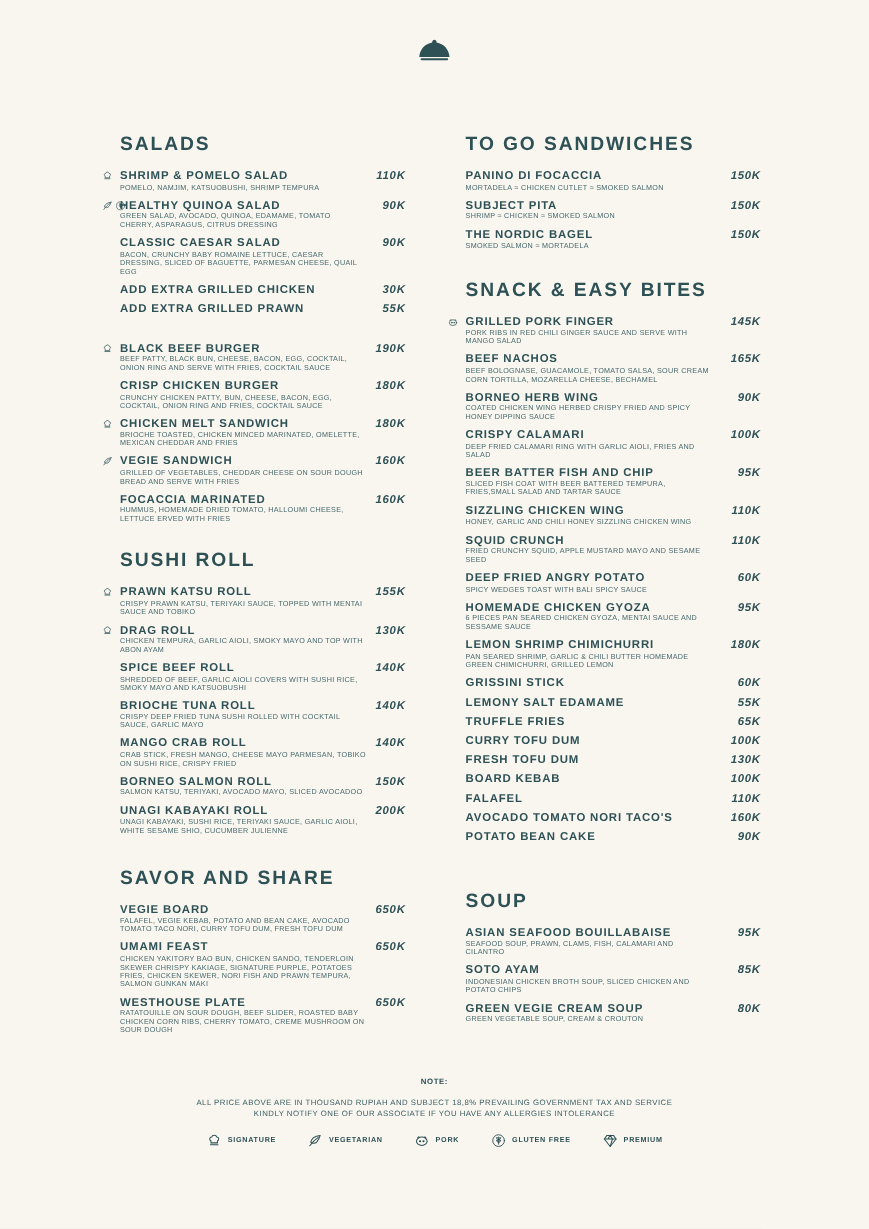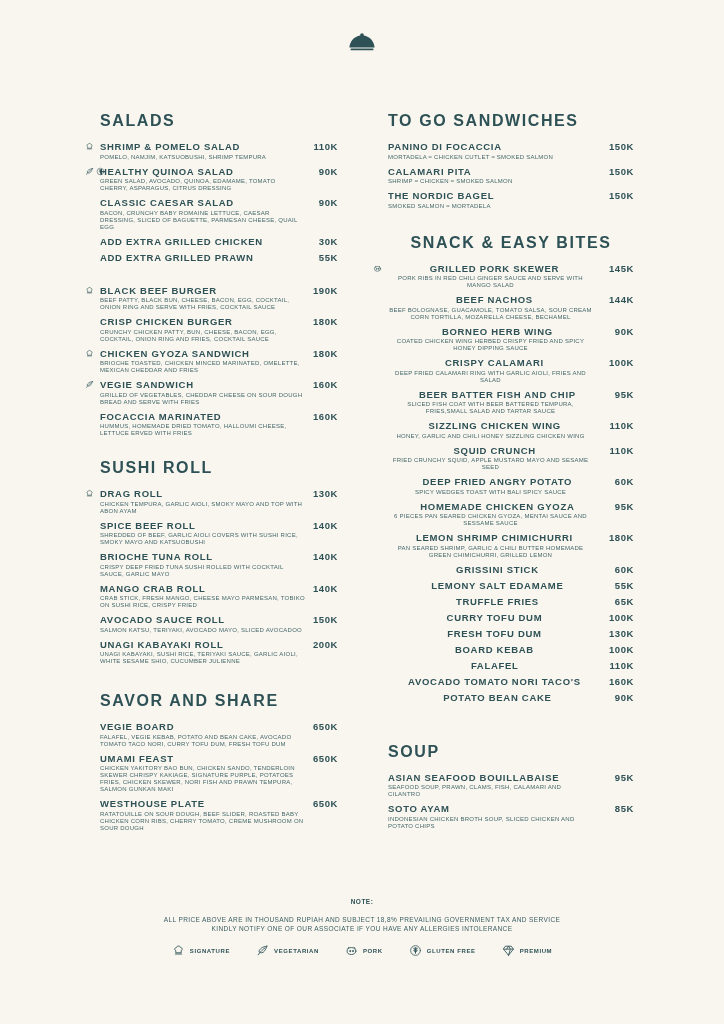--- a/index.html
+++ b/index.html
@@ -17,31 +17,31 @@
   .col-left{left:100px;width:238px;}
   .col-right{left:388px;width:246px;}
   .section{margin:0;}
   .section-title{
     font-size:16px;font-weight:bold;letter-spacing:1.6px;
     margin:0 0 11px 0;color:#2E5156;
   }
   .sec-sandwiches{margin-top:22px;}
   .sec-sushi-roll{margin-top:22px;}
   .sec-savor-and-share{margin-top:27px;}
-  .sec-snack-easy-bites{margin-top:24px;text-align:center;}
+  .sec-snack-easy-bites{margin-top:24px;}
   .sec-soup{margin-top:40px;}
   .item{position:relative;margin-bottom:5px;}
   .item-row{display:flex;align-items:flex-start;}
   .item-name{
     flex:1;font-size:9.5px;font-weight:bold;letter-spacing:0.7px;
     line-height:11px;padding-right:8px;color:#2E5156;
   }
   .item-price{
     font-size:9.5px;font-weight:bold;letter-spacing:0.6px;
-    line-height:11px;white-space:nowrap;color:#2E5156;
+    line-height:11px;white-space:nowrap;color:#2E5156;font-style:italic;
   }
   .item-desc{
     font-size:6px;line-height:7px;letter-spacing:0.25px;
     color:#46686C;max-width:205px;margin-top:1.5px;
   }
   .item-icons{
     position:absolute;left:-15px;top:1px;display:flex;gap:2px;
   }
   .mini-icon{display:inline-block;width:9px;height:9px;}
   .mini-icon svg{width:9px;height:9px;display:block;}
@@ -173,21 +173,21 @@
   <div class="item">
     <span class="item-icons">
               <span class="mini-icon">
                 <svg viewBox="0 0 24 24" fill="none" stroke="#2E5156" stroke-width="1.6" stroke-linecap="round" stroke-linejoin="round">
                   <path d="M7 15.5v-3.2C4.6 11.6 4 6.8 8.2 6.6 8.8 2.8 15.2 2.8 15.8 6.6c4.2.2 3.6 5 1.2 5.7v3.2z"></path>
                   <path d="M6.2 18.5h11.6"></path>
                 </svg>
               </span>
             </span>
     <div class="item-row">
-      <span class="item-name">CHICKEN GYOZA SANDWICH</span>
+      <span class="item-name">CHICKEN MELT SANDWICH</span>
       <span class="item-price">180K</span>
     </div>
     <div class="item-desc">BRIOCHE TOASTED, CHICKEN MINCED MARINATED, OMELETTE, MEXICAN CHEDDAR AND FRIES</div>
   </div>
 
   <div class="item">
     <span class="item-icons">
               <span class="mini-icon">
                 <svg viewBox="0 0 24 24" fill="none" stroke="#2E5156" stroke-width="1.6" stroke-linecap="round" stroke-linejoin="round">
                   <path d="M20 4c-8 1-13.5 4.5-14.6 10.3 2.6 3 8 2.2 10-1C18.2 9.5 19.2 6.8 20 4z"></path>
@@ -209,31 +209,46 @@
       <span class="item-price">160K</span>
     </div>
     <div class="item-desc">HUMMUS, HOMEMADE DRIED TOMATO, HALLOUMI CHEESE, LETTUCE ERVED WITH FRIES</div>
   </div>
 </div>
   </div>
 
   <div class="section sec-sushi-roll">
     <h2 class="section-title">SUSHI ROLL</h2>
     <div class="items">
-
   <div class="item">
     <span class="item-icons">
               <span class="mini-icon">
                 <svg viewBox="0 0 24 24" fill="none" stroke="#2E5156" stroke-width="1.6" stroke-linecap="round" stroke-linejoin="round">
                   <path d="M7 15.5v-3.2C4.6 11.6 4 6.8 8.2 6.6 8.8 2.8 15.2 2.8 15.8 6.6c4.2.2 3.6 5 1.2 5.7v3.2z"></path>
                   <path d="M6.2 18.5h11.6"></path>
                 </svg>
               </span>
             </span>
     <div class="item-row">
+      <span class="item-name">PRAWN KATSU ROLL</span>
+      <span class="item-price">155K</span>
+    </div>
+    <div class="item-desc">CRISPY PRAWN KATSU, TERIYAKI SAUCE, TOPPED WITH MENTAI SAUCE AND TOBIKO</div>
+  </div>
+
+  <div class="item">
+    <span class="item-icons">
+              <span class="mini-icon">
+                <svg viewBox="0 0 24 24" fill="none" stroke="#2E5156" stroke-width="1.6" stroke-linecap="round" stroke-linejoin="round">
+                  <path d="M7 15.5v-3.2C4.6 11.6 4 6.8 8.2 6.6 8.8 2.8 15.2 2.8 15.8 6.6c4.2.2 3.6 5 1.2 5.7v3.2z"></path>
+                  <path d="M6.2 18.5h11.6"></path>
+                </svg>
+              </span>
+            </span>
+    <div class="item-row">
       <span class="item-name">DRAG ROLL</span>
       <span class="item-price">130K</span>
     </div>
     <div class="item-desc">CHICKEN TEMPURA, GARLIC AIOLI, SMOKY MAYO AND TOP WITH ABON AYAM</div>
   </div>
 
   <div class="item">
 
     <div class="item-row">
       <span class="item-name">SPICE BEEF ROLL</span>
@@ -256,21 +271,21 @@
     <div class="item-row">
       <span class="item-name">MANGO CRAB ROLL</span>
       <span class="item-price">140K</span>
     </div>
     <div class="item-desc">CRAB STICK, FRESH MANGO, CHEESE MAYO PARMESAN, TOBIKO ON SUSHI RICE, CRISPY FRIED</div>
   </div>
 
   <div class="item">
 
     <div class="item-row">
-      <span class="item-name">AVOCADO SAUCE ROLL</span>
+      <span class="item-name">BORNEO SALMON ROLL</span>
       <span class="item-price">150K</span>
     </div>
     <div class="item-desc">SALMON KATSU, TERIYAKI, AVOCADO MAYO, SLICED AVOCADOO</div>
   </div>
 
   <div class="item">
 
     <div class="item-row">
       <span class="item-name">UNAGI KABAYAKI ROLL</span>
       <span class="item-price">200K</span>
@@ -321,21 +336,21 @@
     <div class="item-row">
       <span class="item-name">PANINO DI FOCACCIA</span>
       <span class="item-price">150K</span>
     </div>
     <div class="item-desc">MORTADELA ≈ CHICKEN CUTLET ≈ SMOKED SALMON</div>
   </div>
 
   <div class="item">
 
     <div class="item-row">
-      <span class="item-name">CALAMARI PITA</span>
+      <span class="item-name">SUBJECT PITA</span>
       <span class="item-price">150K</span>
     </div>
     <div class="item-desc">SHRIMP ≈ CHICKEN ≈ SMOKED SALMON</div>
   </div>
 
   <div class="item">
 
     <div class="item-row">
       <span class="item-name">THE NORDIC BAGEL</span>
       <span class="item-price">150K</span>
@@ -353,31 +368,31 @@
               <span class="mini-icon">
                 <svg viewBox="0 0 24 24" fill="none" stroke="#2E5156" stroke-width="1.6" stroke-linecap="round" stroke-linejoin="round">
                   <ellipse cx="12" cy="13" rx="8.2" ry="6.4"></ellipse>
                   <path d="M5.5 8.2 7.2 6M18.5 8.2 16.8 6"></path>
                   <circle cx="9.4" cy="13" r="0.9" fill="#2E5156"></circle>
                   <circle cx="14.6" cy="13" r="0.9" fill="#2E5156"></circle>
                 </svg>
               </span>
             </span>
     <div class="item-row">
-      <span class="item-name">GRILLED PORK SKEWER</span>
+      <span class="item-name">GRILLED PORK FINGER</span>
       <span class="item-price">145K</span>
     </div>
     <div class="item-desc">PORK RIBS IN RED CHILI GINGER SAUCE AND SERVE WITH MANGO SALAD</div>
   </div>
 
   <div class="item">
 
     <div class="item-row">
       <span class="item-name">BEEF NACHOS</span>
-      <span class="item-price">144K</span>
+      <span class="item-price">165K</span>
     </div>
     <div class="item-desc">BEEF BOLOGNASE, GUACAMOLE, TOMATO SALSA, SOUR CREAM CORN TORTILLA, MOZARELLA CHEESE, BECHAMEL</div>
   </div>
 
   <div class="item">
 
     <div class="item-row">
       <span class="item-name">BORNEO HERB WING</span>
       <span class="item-price">90K</span>
     </div>
@@ -544,20 +559,28 @@
 
   <div class="item">
 
     <div class="item-row">
       <span class="item-name">SOTO AYAM</span>
       <span class="item-price">85K</span>
     </div>
     <div class="item-desc">INDONESIAN CHICKEN BROTH SOUP, SLICED CHICKEN AND POTATO CHIPS</div>
   </div>
 
+  <div class="item">
+
+    <div class="item-row">
+      <span class="item-name">GREEN VEGIE CREAM SOUP</span>
+      <span class="item-price">80K</span>
+    </div>
+    <div class="item-desc">GREEN VEGETABLE SOUP, CREAM &amp; CROUTON</div>
+  </div>
 </div>
   </div>
 </div>
 
   <div class="footer">
     <div class="note-label">NOTE:</div>
     <div class="note-line">ALL PRICE ABOVE ARE IN THOUSAND RUPIAH AND SUBJECT 18,8% PREVAILING GOVERNMENT TAX AND SERVICE</div>
     <div class="note-line">KINDLY NOTIFY ONE OF OUR ASSOCIATE IF YOU HAVE ANY ALLERGIES INTOLERANCE</div>
   </div>
 

